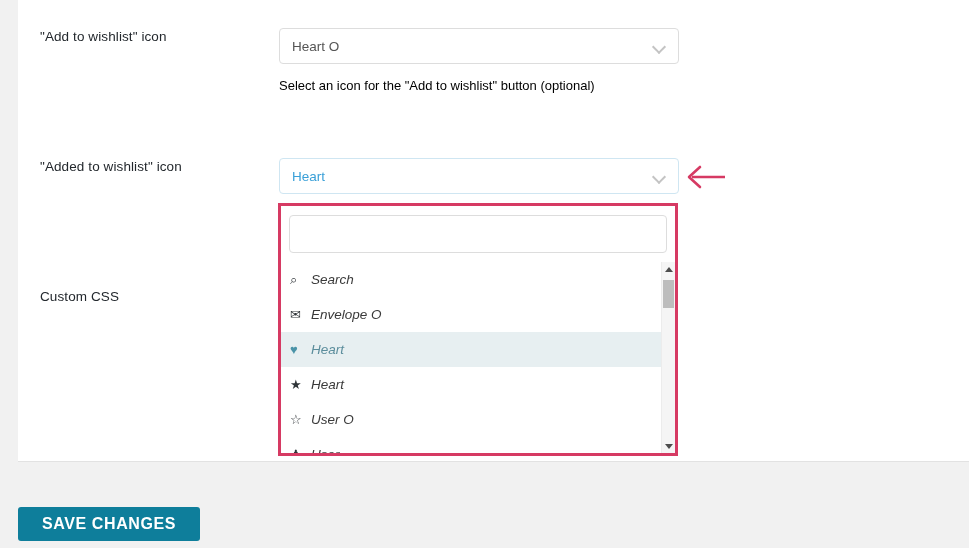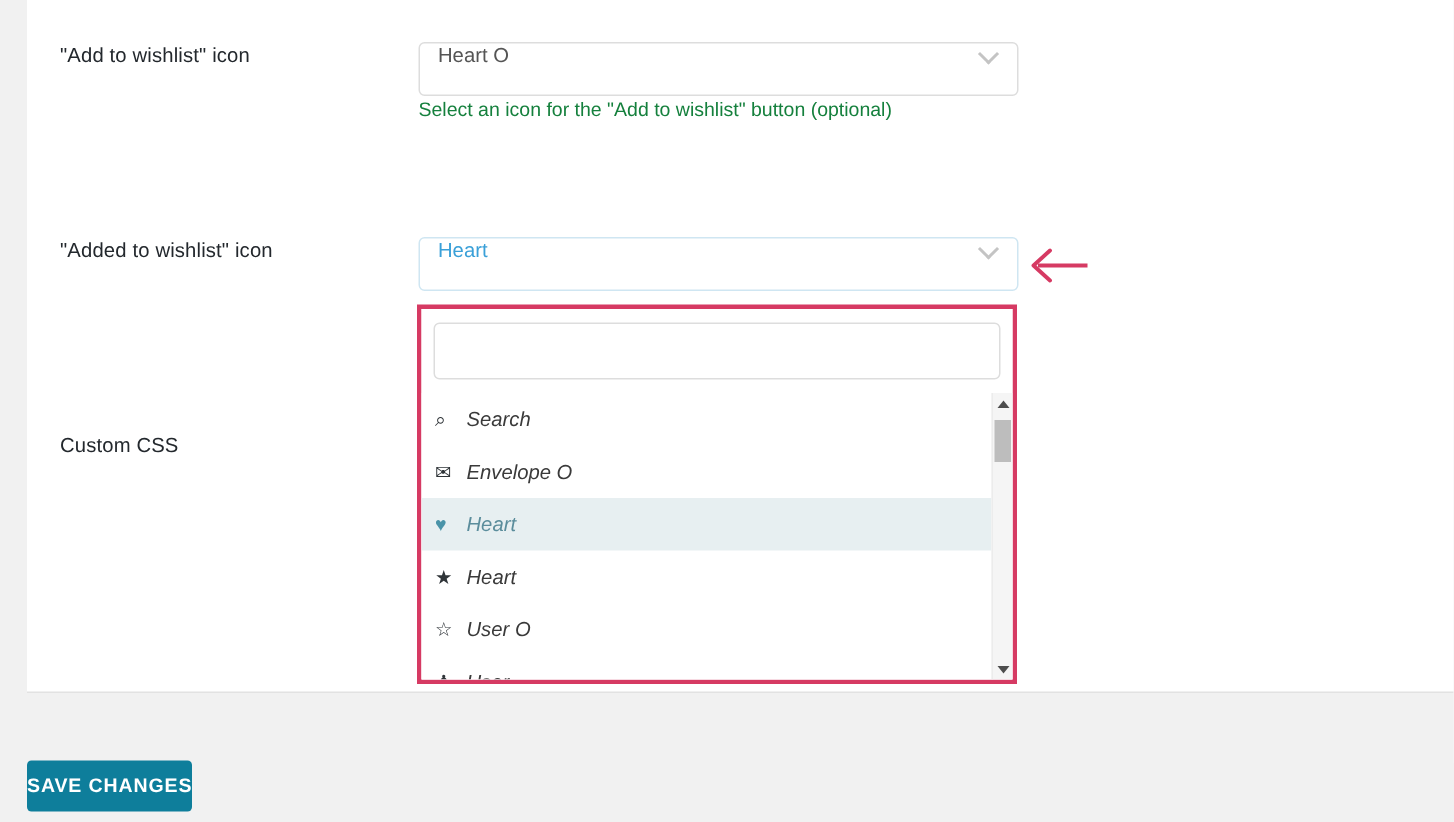--- a/index.html
+++ b/index.html
@@ -61,21 +61,21 @@
 
   
   .select-box {
     box-sizing: border-box;
     width: 400px;
     height: 36px;
     border: 1px solid #ddd;
     border-radius: 4px;
     background: #fff;
     display: flex;
-    align-items: flex-start;
+    align-items: center;
     padding: 0 12px;
     font-size: 13.5px;
     color: #555;
     position: relative;
     cursor: pointer;
   }
   .select-box.active {
     border-color: #cfe6f2;
     color: #3aa0d8;
   }
@@ -90,22 +90,23 @@
     content: "";
     position: absolute;
     left: 1px; top: 2px;
     width: 8px; height: 8px;
     border-right: 2px solid #c4c4c4;
     border-bottom: 2px solid #c4c4c4;
     transform: rotate(45deg);
   }
 
   .field-help {
+    margin-top: 13px;
     font-size: 13px;
-    color: #15803d;
+    color: #000000;
     line-height: 1.4;
   }
 
   
   #dropdown-wrap {
     position: absolute;
     left: 278px;
     top: 203px;
     width: 400px;
     height: 253px;
@@ -227,25 +228,25 @@
     bottom: 0;
     background: #f1f1f1;
   }
   .btn {
     position: absolute;
     top: 45px;
     height: 34px;
     border: 0;
     border-radius: 3px;
     font-family: "Liberation Sans", sans-serif;
-    font-size: 13px;
+    font-size: 16px;
     font-weight: bold;
     letter-spacing: .6px;
     cursor: pointer;
-    padding: 0 0;
+    padding: 0 24px;
     line-height: 34px;
   }
   #btn-save {
     left: 0;
     background: #0e7e9b;
     color: #ffffff;
   }
   #btn-reset {
     left: 134px;
     background: #d4d4d4;

